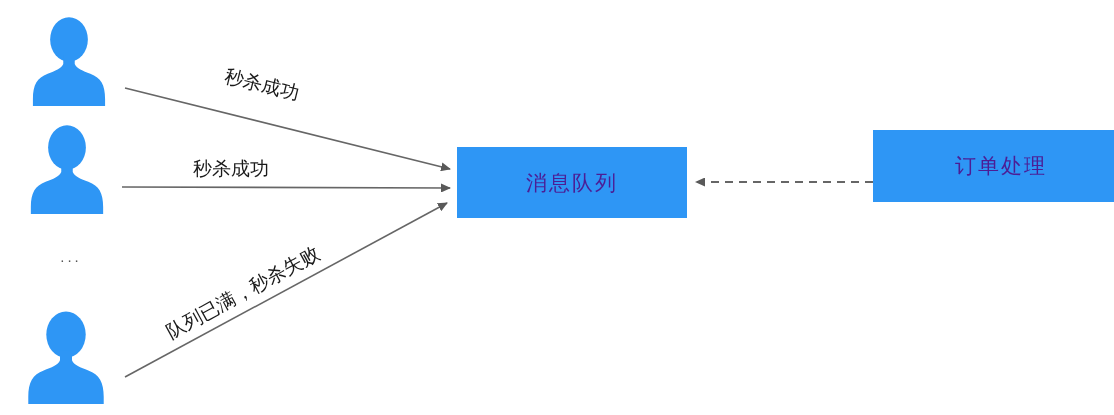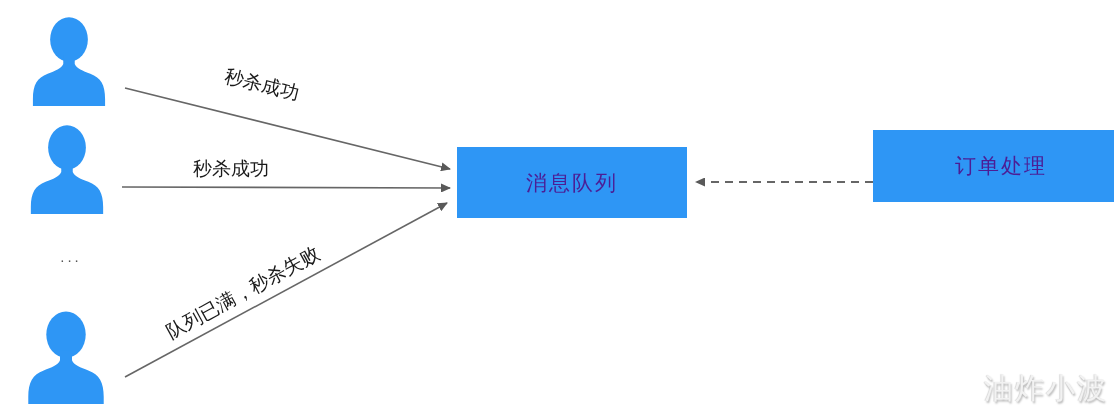--- a/index.html
+++ b/index.html
@@ -103,15 +103,14 @@
   <div class="edge-label label-3">队列已满，秒杀失败</div>
 
 
   <div class="node-box mq-box">
     <span>消息队列</span>
   </div>
   <div class="node-box op-box">
     <span>订单处理</span>
   </div>
 
-  <div class="watermark">油炸小波</div>
 
 </div>
 
 </body></html>

